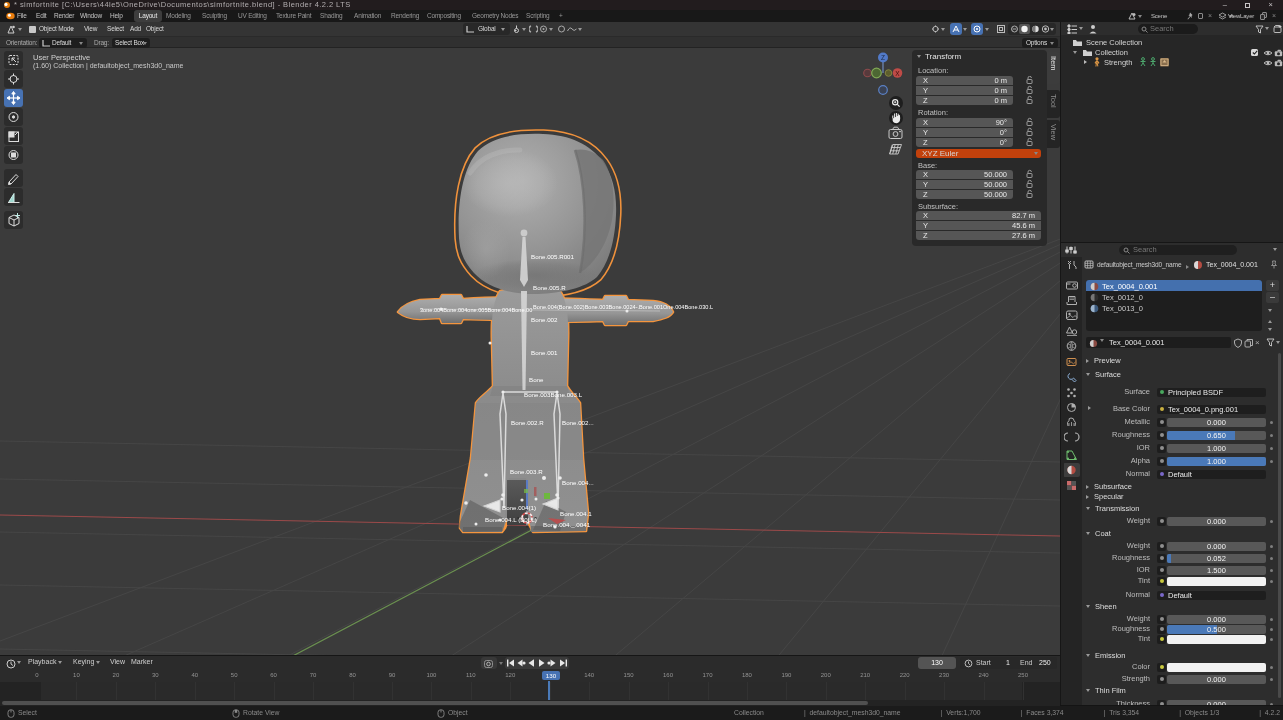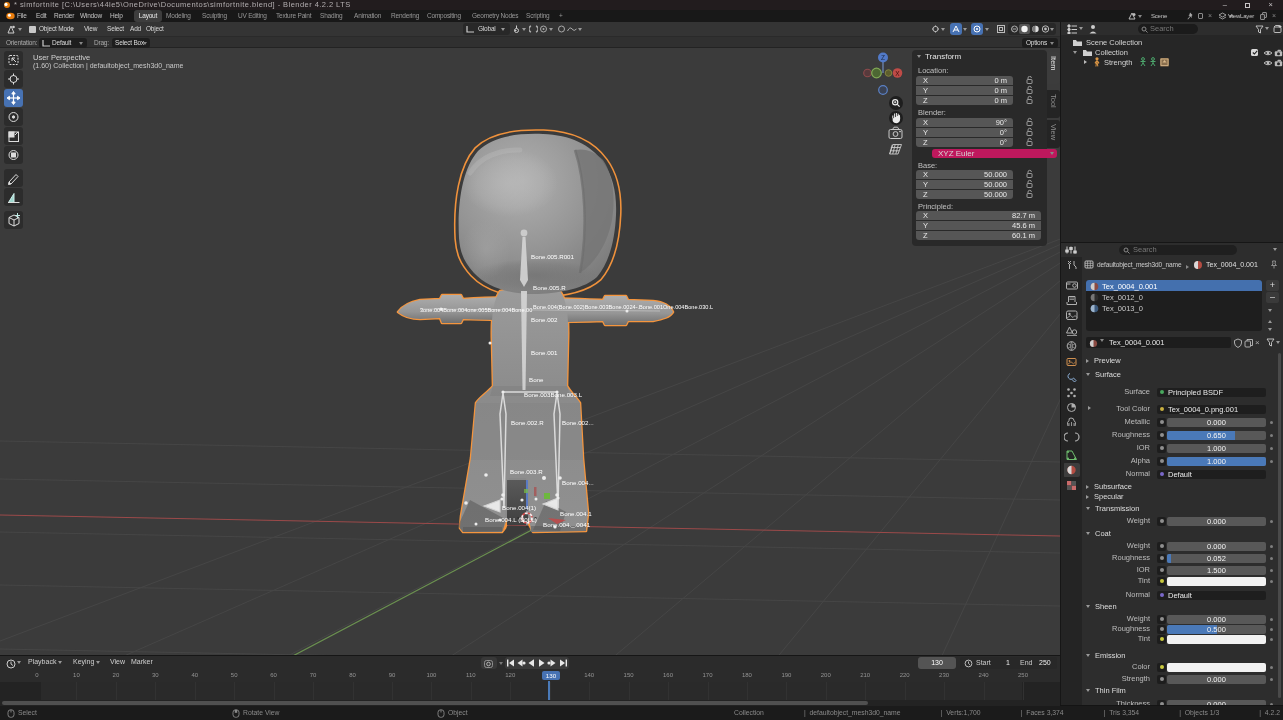--- a/index.html
+++ b/index.html
@@ -467,62 +467,62 @@
       <b>0 m</b>
     </div>
   <div class="abs nrow" style="top:36px;">
       <span>Y</span>
       <b>0 m</b>
     </div>
   <div class="abs nrow" style="top:46px;border-radius:0 0 3px 3px;">
       <span>Z</span>
       <b>0 m</b>
     </div>
-  <div class="abs nlab" style="left:6px;top:58px;">Blender:</div>
+  <div class="abs nlab" style="left:6px;top:58px;">Rotation:</div>
   <div class="abs nrow" style="top:68px;border-radius:3px 3px 0 0;">
       <span>X</span>
       <b>90°</b>
     </div>
   <div class="abs nrow" style="top:78px;">
       <span>Y</span>
       <b>0°</b>
     </div>
   <div class="abs nrow" style="top:88px;border-radius:0 0 3px 3px;">
       <span>Z</span>
       <b>0°</b>
     </div>
-  <div class="abs" style="left:4px;top:99px;width:125px;height:9px;background:#be185d;border-radius:3px;color:#d6d6d6;margin-left:16px;">
+  <div class="abs" style="left:4px;top:99px;width:125px;height:9px;background:#c2410c;border-radius:3px;color:#d6d6d6;">
       <span style="position:absolute;left:6px;line-height:9px;">XYZ Euler</span>
       <span style="position:absolute;right:3px;font-size:6px;color:#888;line-height:9px;"><i class="vv"></i></span>
     </div>
   <div class="abs nlab" style="left:6px;top:111px;">Base:</div>
   <div class="abs nrow" style="top:120px;border-radius:3px 3px 0 0;">
       <span>X</span>
       <b>50.000</b>
     </div>
   <div class="abs nrow" style="top:130px;">
       <span>Y</span>
       <b>50.000</b>
     </div>
   <div class="abs nrow" style="top:140px;border-radius:0 0 3px 3px;">
       <span>Z</span>
       <b>50.000</b>
     </div>
-  <div class="abs nlab" style="left:6px;top:152px;">Principled:</div>
+  <div class="abs nlab" style="left:6px;top:152px;">Subsurface:</div>
   <div class="abs nrow nwide" style="top:161px;border-radius:3px 3px 0 0;">
       <span>X</span>
       <b>82.7 m</b>
     </div>
   <div class="abs nrow nwide" style="top:171px;">
       <span>Y</span>
       <b>45.6 m</b>
     </div>
   <div class="abs nrow nwide" style="top:181px;border-radius:0 0 3px 3px;">
       <span>Z</span>
-      <b>60.1 m</b>
+      <b>27.6 m</b>
     </div>
   <svg class="abs" style="left:113px;top:26px" width="10" height="124">
     <g fill="none" stroke="#999">
         <rect x="2" y="3.5" width="5" height="4" rx="0.5"></rect>
         <path d="M3 3.5 V2 a1.7 1.7 0 0 1 3.4 0"></path>
       </g>
     <g fill="none" stroke="#999" transform="translate(0,10)">
         <rect x="2" y="3.5" width="5" height="4" rx="0.5"></rect>
         <path d="M3 3.5 V2 a1.7 1.7 0 0 1 3.4 0"></path>
       </g>
@@ -740,21 +740,21 @@
   <div class="phead" style="top:127px;"><em><i class="vv" style="position:relative;top:-1px;"></i></em>Surface</div>
   <div class="prow" style="top:144px;">
       <span class="pl">Surface</span>
       <div class="pbox">
         <u style="background:#49a85e;"></u>
         <b>Principled BSDF</b>
       </div>
     </div>
   <div class="prow" style="top:161px;">
       <span style="position:absolute;left:27px;color:#999;font-size:6.5px;"><i class="cr"></i></span>
-      <span class="pl">Tool Color</span>
+      <span class="pl">Base Color</span>
       <div class="pbox">
         <u style="background:#c9b040;"></u>
         <b>Tex_0004_0.png.001</b>
       </div>
     </div>
   <div class="prow" style="top:174px;">
       <span class="pl">Metallic</span>
       <span class="sock">
         <i></i>
       </span>

